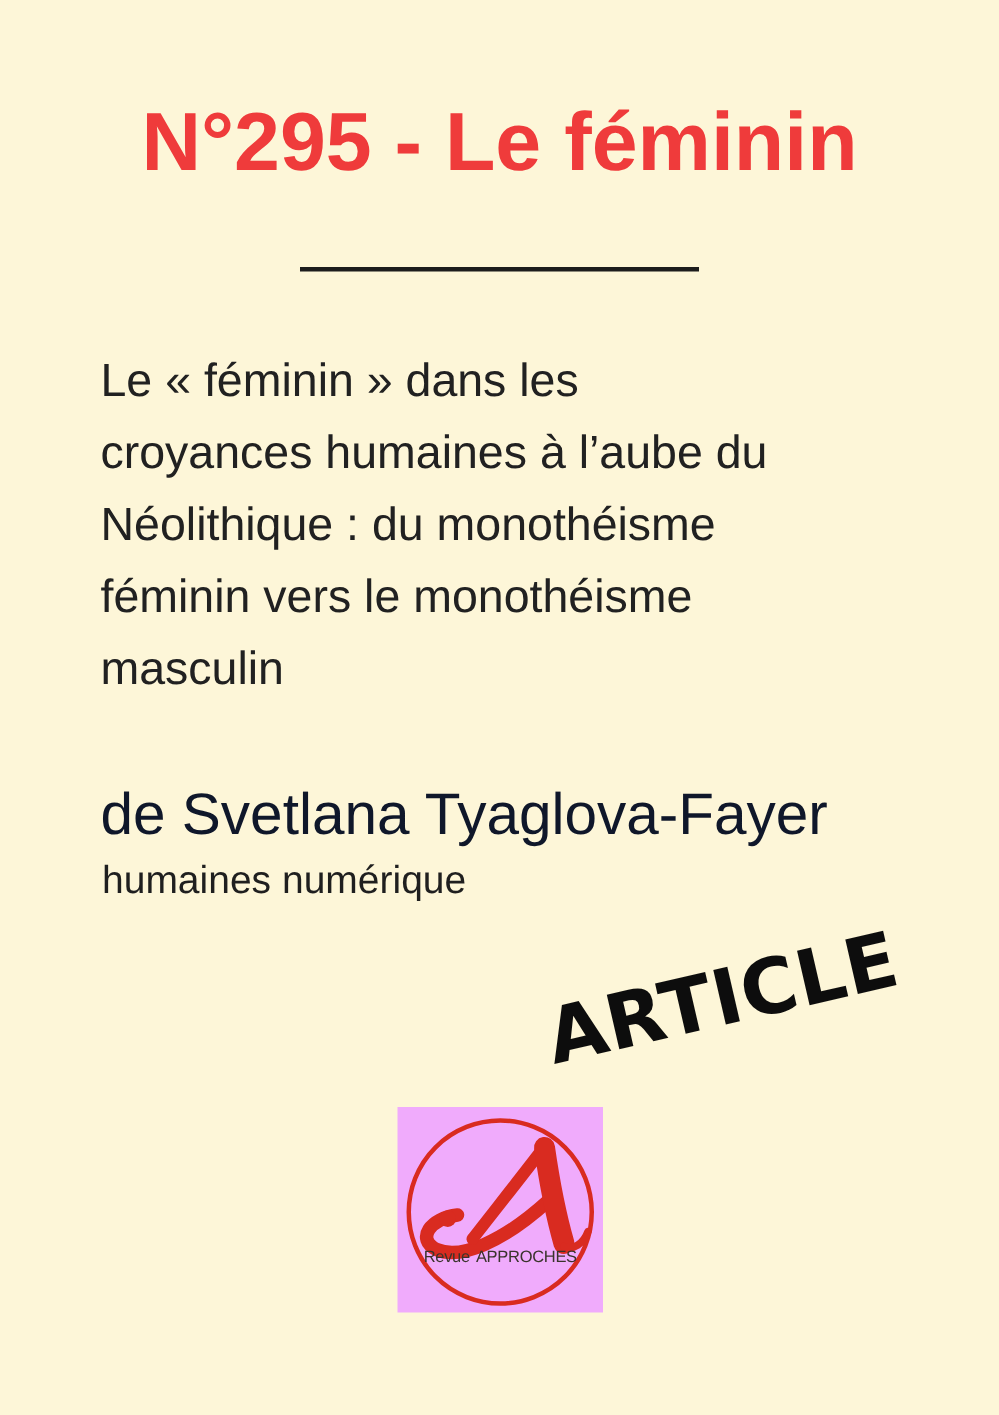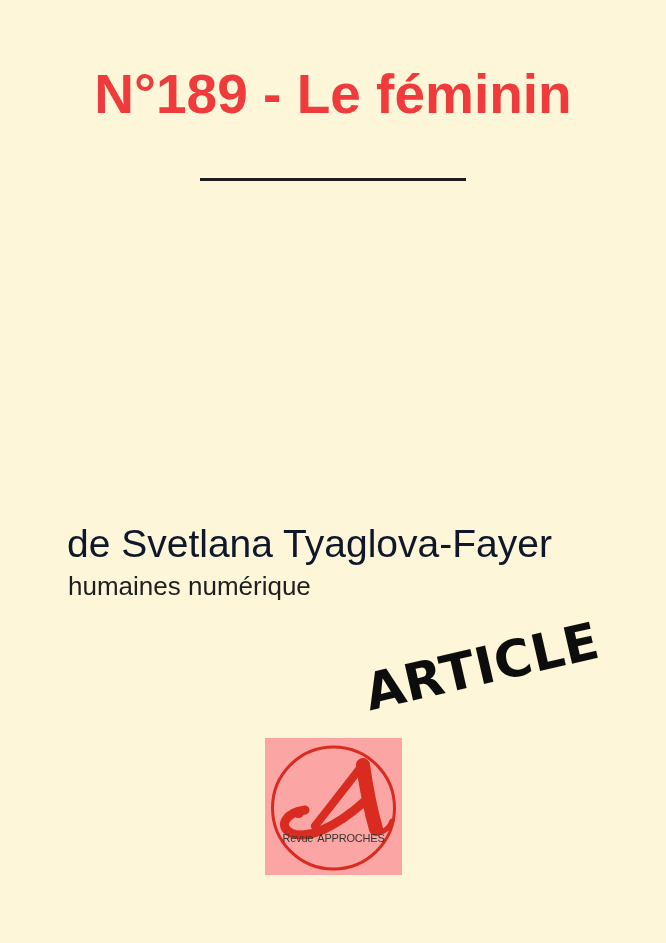--- a/index.html
+++ b/index.html
@@ -111,32 +111,37 @@
   }
   .logo-caption .bold {
     font-weight: 400;
   }
 </style>
 </head>
 <body>
 
 <div class="cover" style="background: rgb(253, 246, 216);">
 
-  <div class="title" style="color: rgb(239, 59, 59);">N°189 - Le féminin</div>
+  <div class="title" style="color: rgb(239, 59, 59);">N°295 - Le féminin</div>
 
   <div class="divider"></div>
 
+  <div class="subtitle">Le « féminin » dans les
+croyances humaines à l’aube du
+Néolithique : du monothéisme
+féminin vers le monothéisme
+masculin</div>
 
   <div class="author">de Svetlana Tyaglova-Fayer</div>
 
   <div class="edition">humaines numérique</div>
 
   <div class="stamp">ARTICLE</div>
 
-  <div class="logo-box" style="background: #fca5a5;">
+  <div class="logo-box" style="background: #f0abfc;">
     <svg viewBox="0 0 137 137" aria-hidden="true">
       <circle cx="68.5" cy="70" r="61" fill="none" stroke="#d92b20" stroke-width="3" style="stroke: rgb(217, 43, 32);"></circle>
       <g fill="none" stroke="#d92b20" stroke-linecap="round" style="stroke: rgb(217, 43, 32);">
         <path d="M 40,72 C 22,74 12,88 26,95 C 42,102 70,90 100,63" stroke-width="9"></path>
         <circle cx="33.5" cy="74.5" r="5.5" fill="#d92b20" stroke="none" style="fill: rgb(217, 43, 32);"></circle>
         <path d="M 96,29 C 83,46 64,70 50,88" stroke-width="8"></path>
         <path d="M 98,27 C 101,48 105,70 111,91" stroke-width="14"></path>
         <path d="M 111,93 C 117,96 124,91 127,83" stroke-width="5"></path>
       </g>
     </svg>

